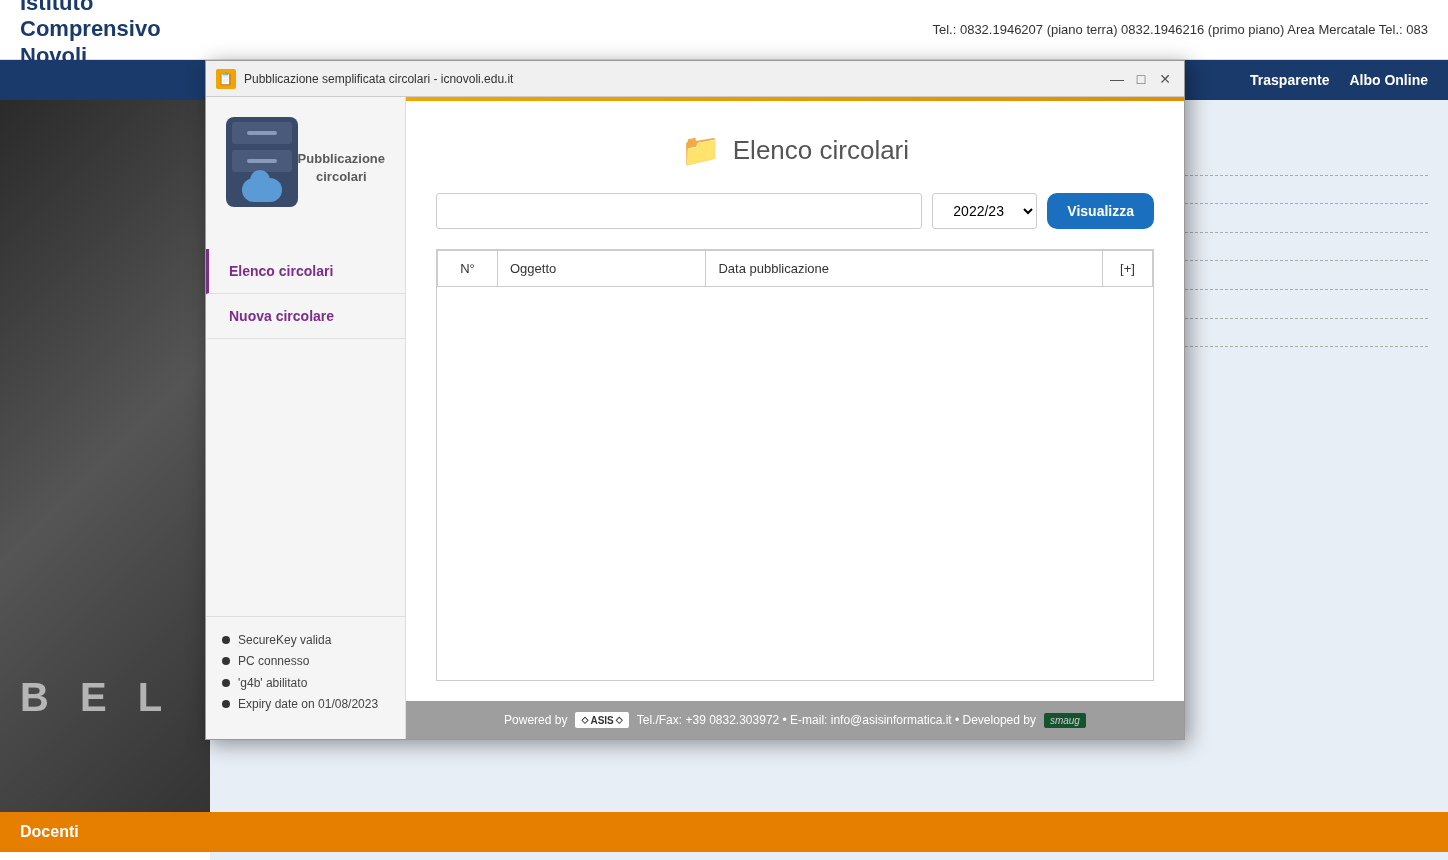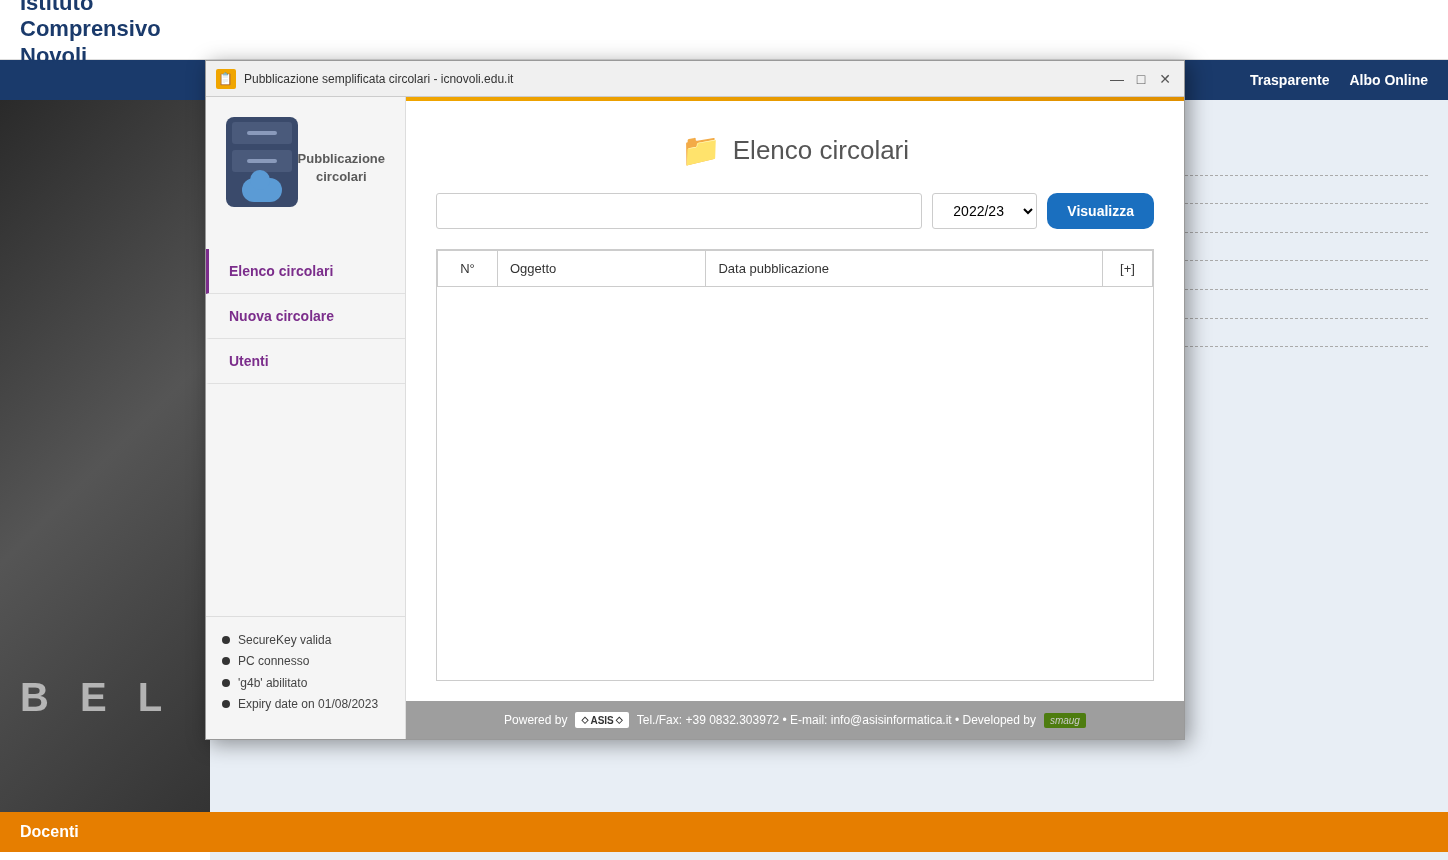--- a/index.html
+++ b/index.html
@@ -451,39 +451,40 @@
       font-size: 10px;
       font-weight: bold;
       padding: 2px 6px;
       border-radius: 2px;
       display: inline-flex;
       align-items: center;
       gap: 2px;
     }
 
     .footer-logo-smaug {
-      background: #4d7c0f;
+      background: #14532d;
       color: #ccc;
       font-size: 10px;
       padding: 2px 6px;
       border-radius: 2px;
       font-style: italic;
     }
   </style>
 </head>
 <body>
 
 <div class="bg-website">
 
   <div class="bg-header">
     <div class="bg-logo">
       <span>Istituto</span><br>
       <span>Comprensivo</span><br>
       <span>Novoli</span>
     </div>
+    <div class="bg-contact">Tel.: 0832.1946207 (piano terra)  0832.1946216 (primo piano)  Area Mercatale  Tel.: 083</div>
   </div>
 
   <div class="bg-nav">
     <span>Trasparente</span>
     <span>Albo Online</span>
   </div>
 
   <div class="bg-content">
     <div class="bg-image-area"></div>
     <div style="width:210px; flex-shrink:0;"></div>
@@ -533,23 +534,20 @@
         </div>
       </div>
 
       <div class="sidebar-nav">
         <div class="sidebar-nav-item active">
           <span>Elenco circolari</span>
         </div>
         <div class="sidebar-nav-item">
           <span>Nuova circolare</span>
         </div>
-        <div class="sidebar-nav-item">
-          <span>Utenti</span>
-        </div>
       </div>
 
       <div class="sidebar-status">
         <div class="sidebar-status-item">
           <span class="status-dot"></span>
           <span>SecureKey valida</span>
         </div>
         <div class="sidebar-status-item">
           <span class="status-dot"></span>
           <span>PC connesso</span>

